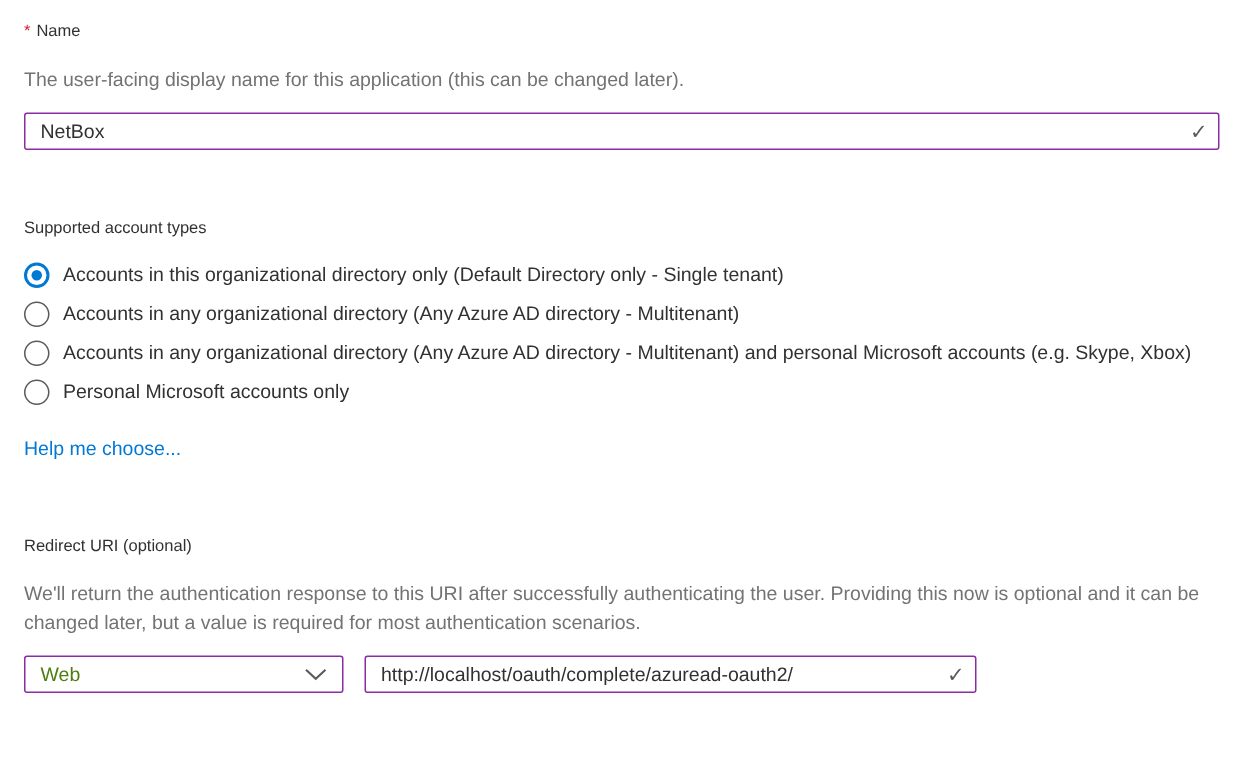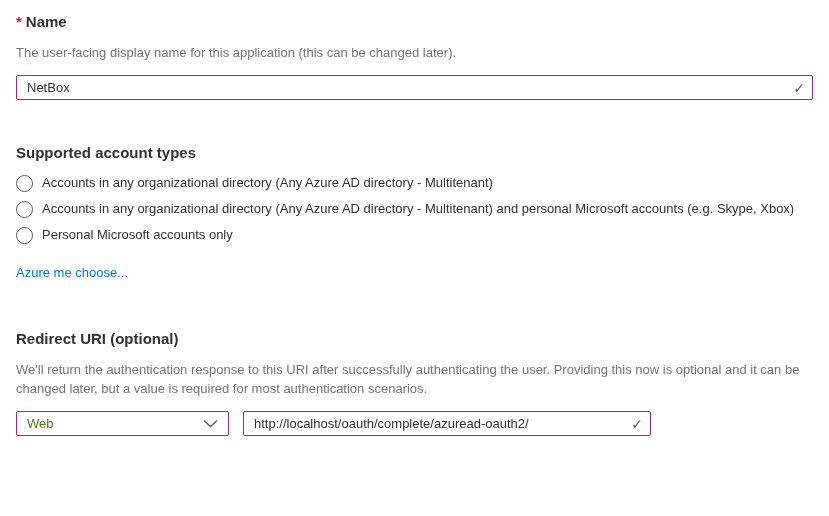--- a/index.html
+++ b/index.html
@@ -7,23 +7,23 @@
   body {
     background: #ffffff;
     font-family: "Liberation Sans", "DejaVu Sans", sans-serif;
     color: #323130;
     overflow: hidden;
   }
   .page { padding: 0 16px; width: 829px; }
 
   
   .section-title {
-    font-size: 15px;
+    font-size: 11px;
     line-height: 19px;
-    font-weight: 700;
+    font-weight: 400;
     color: #323130;
   }
   .name-title { margin-top: 12px; }
   .required-marker { color: #d01b2a; margin-right: 4px; }
 
   .desc {
     font-size: 13px;
     line-height: 18px;
     color: #737373;
   }
@@ -137,35 +137,39 @@
   <div class="input-wrap name-input-wrap">
     <input class="text-input" type="text" value="NetBox" style="">
     <span class="valid-check">✓</span>
   </div>
 
   
   <h2 class="section-title account-title">Supported account types</h2>
 
 
   <div class="options">
+    <div class="option-row selected">
+      <span class="radio"></span>
+      <span class="option-label">Accounts in this organizational directory only (Default Directory only - Single tenant)</span>
+    </div>
     <div class="option-row">
       <span class="radio"></span>
       <span class="option-label">Accounts in any organizational directory (Any Azure AD directory - Multitenant)</span>
     </div>
     <div class="option-row">
       <span class="radio"></span>
       <span class="option-label">Accounts in any organizational directory (Any Azure AD directory - Multitenant) and personal Microsoft accounts (e.g. Skype, Xbox)</span>
     </div>
     <div class="option-row">
       <span class="radio"></span>
       <span class="option-label">Personal Microsoft accounts only</span>
     </div>
   </div>
 
-  <a class="help-link">Azure me choose...</a>
+  <a class="help-link">Help me choose...</a>
 
   
   <h2 class="section-title redirect-title">Redirect URI (optional)</h2>
 
   <p class="desc redirect-desc">We'll return the authentication response to this URI after successfully authenticating the user. Providing this now is optional and it can be changed later, but a value is required for most authentication scenarios.</p>
 
   <div class="uri-row">
     <div class="platform-select">
       <span>Web</span>
       <span class="chevron">

